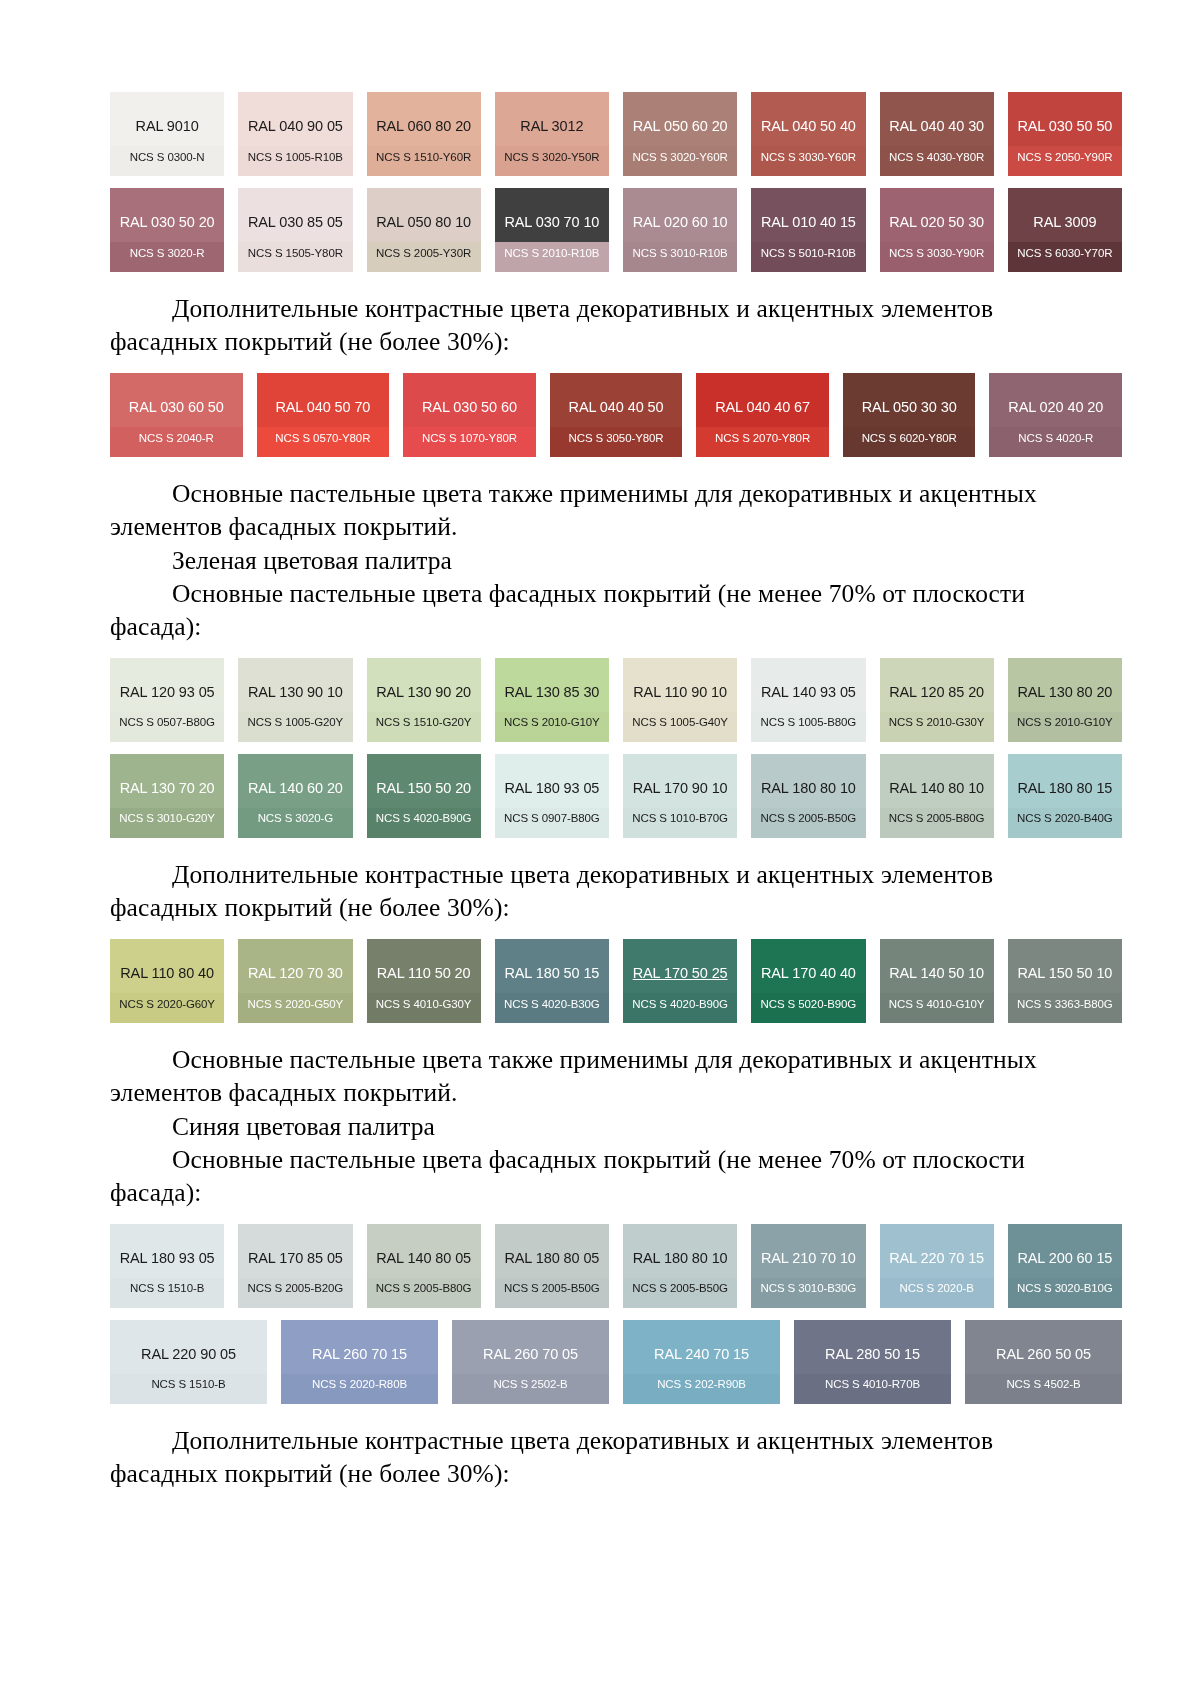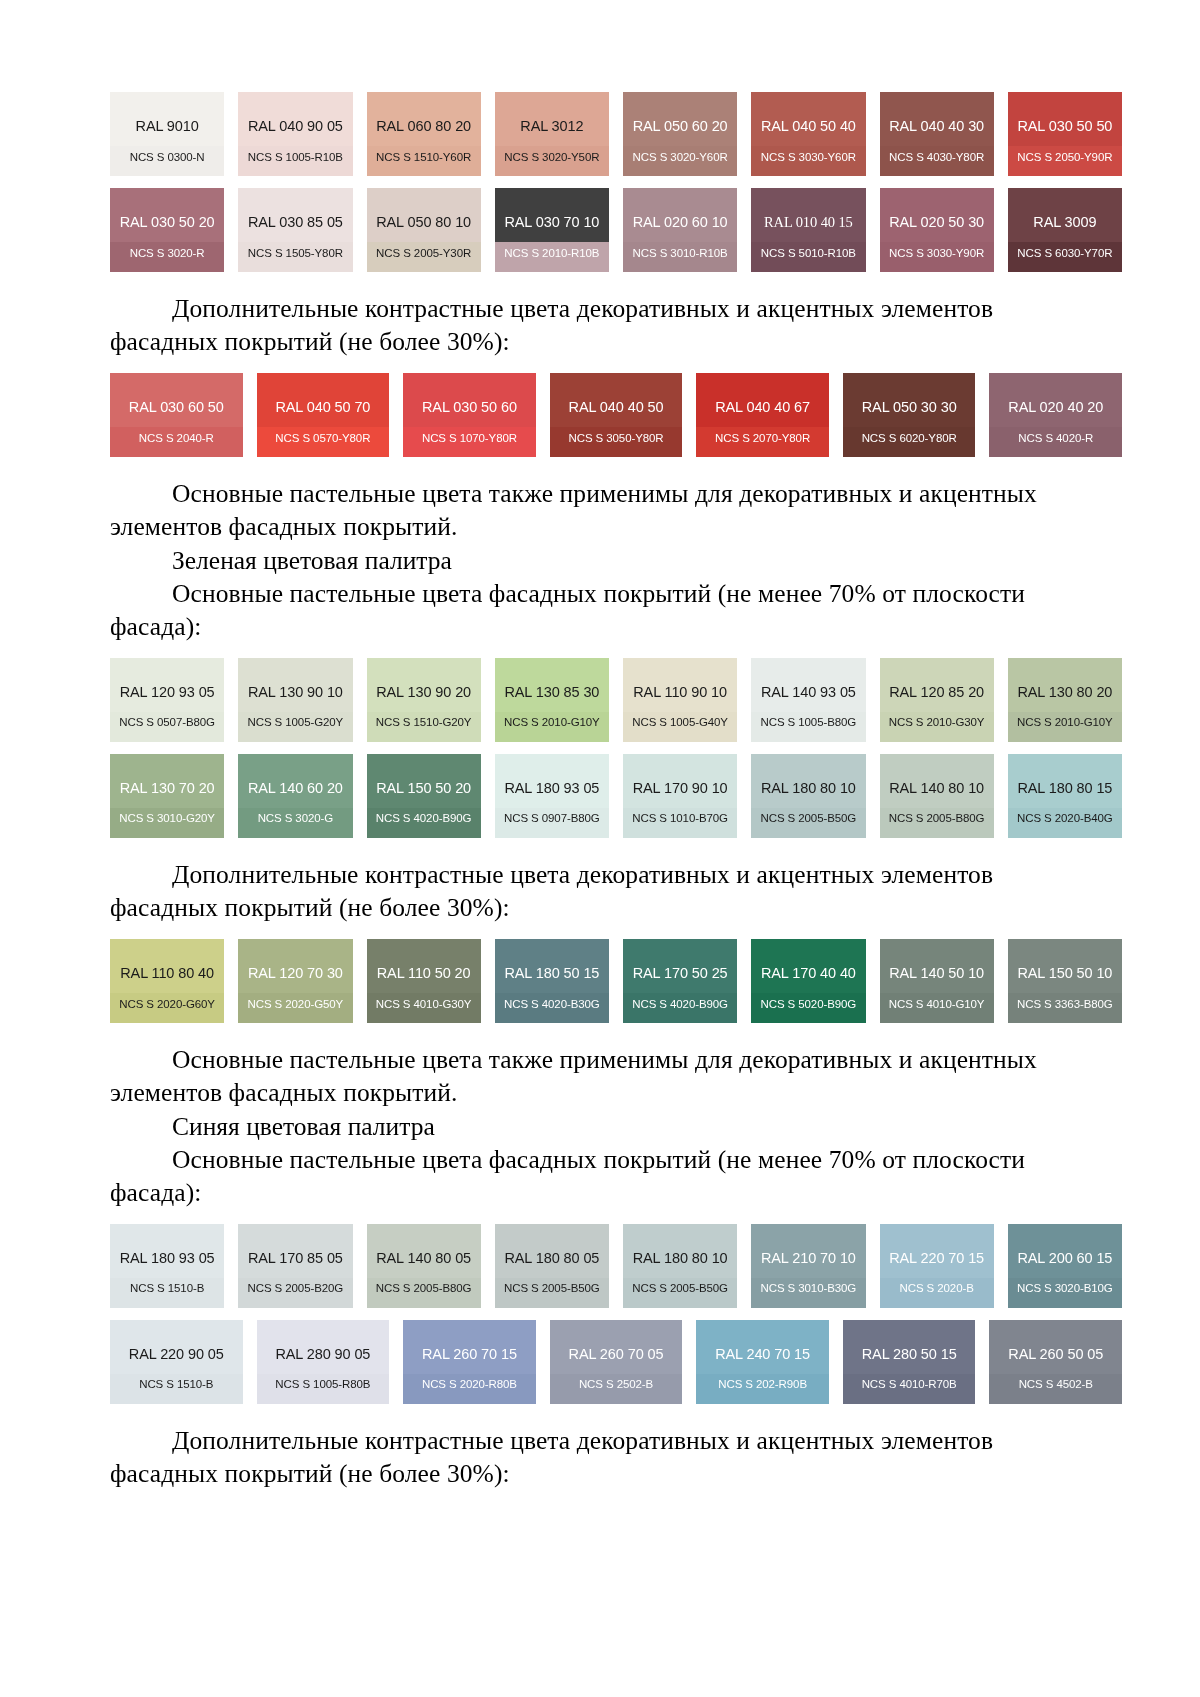--- a/index.html
+++ b/index.html
@@ -167,21 +167,21 @@
           <div class="ral" style="position: relative; z-index: 2;">RAL 030 70 10</div>
           <div class="ncs" style="z-index: 2;">NCS S 2010-R10B</div>
         </div>
         <div class="swatch light-text" style="background: rgb(169, 139, 145);">
           <div class="band-lower" style="background: rgb(165, 135, 141);"></div>
           <div class="ral" style="position: relative; z-index: 2;">RAL 020 60 10</div>
           <div class="ncs" style="z-index: 2;">NCS S 3010-R10B</div>
         </div>
         <div class="swatch light-text" style="background: rgb(119, 81, 93);">
           <div class="band-lower" style="background: rgb(114, 76, 88);"></div>
-          <div class="ral" style="position: relative; z-index: 2; font-family: Liberation Serif, serif;">RAL 010 40 15</div>
+          <div class="ral" style="position: relative; z-index: 2;">RAL 010 40 15</div>
           <div class="ncs" style="z-index: 2;">NCS S 5010-R10B</div>
         </div>
         <div class="swatch light-text" style="background: rgb(157, 99, 112);">
           <div class="band-lower" style="background: rgb(153, 95, 108);"></div>
           <div class="ral" style="position: relative; z-index: 2;">RAL 020 50 30</div>
           <div class="ncs" style="z-index: 2;">NCS S 3030-Y90R</div>
         </div>
         <div class="swatch light-text" style="background: rgb(110, 66, 70);">
           <div class="band-lower" style="background: rgb(94, 53, 57);"></div>
           <div class="ral" style="position: relative; z-index: 2;">RAL 3009</div>
@@ -378,21 +378,21 @@
           <div class="ral" style="position: relative; z-index: 2;">RAL 110 50 20</div>
           <div class="ncs" style="z-index: 2;">NCS S 4010-G30Y</div>
         </div>
         <div class="swatch light-text" style="background: rgb(95, 128, 134);">
           <div class="band-lower" style="background: rgb(90, 123, 129);"></div>
           <div class="ral" style="position: relative; z-index: 2;">RAL 180 50 15</div>
           <div class="ncs" style="z-index: 2;">NCS S 4020-B30G</div>
         </div>
         <div class="swatch light-text" style="background: rgb(63, 122, 109);">
           <div class="band-lower" style="background: rgb(58, 117, 104);"></div>
-          <div class="ral" style="position: relative; z-index: 2;">RAL 170 50 25</div>
+          <div class="ral" style="position: relative; z-index: 2; text-decoration: underline;">RAL 170 50 25</div>
           <div class="ncs" style="z-index: 2;">NCS S 4020-B90G</div>
         </div>
         <div class="swatch light-text" style="background: rgb(30, 117, 83);">
           <div class="band-lower" style="background: rgb(26, 112, 79);"></div>
           <div class="ral" style="position: relative; z-index: 2;">RAL 170 40 40</div>
           <div class="ncs" style="z-index: 2;">NCS S 5020-B90G</div>
         </div>
         <div class="swatch light-text" style="background: rgb(118, 133, 123);">
           <div class="band-lower" style="background: rgb(113, 128, 118);"></div>
           <div class="ral" style="position: relative; z-index: 2;">RAL 140 50 10</div>
@@ -470,25 +470,20 @@
           <div class="ral" style="position: relative; z-index: 2;">RAL 200 60 15</div>
           <div class="ncs" style="z-index: 2;">NCS S 3020-B10G</div>
         </div>
       </div>
       <div class="swatch-row">
         <div class="swatch dark-text" style="background: rgb(223, 230, 234);">
           <div class="band-lower" style="background: rgb(220, 227, 231);"></div>
           <div class="ral" style="position: relative; z-index: 2;">RAL 220 90 05</div>
           <div class="ncs" style="z-index: 2;">NCS S 1510-B</div>
         </div>
-        <div class="swatch dark-text" style="background: rgb(226, 227, 236);">
-          <div class="band-lower" style="background: rgb(223, 224, 233);"></div>
-          <div class="ral" style="position: relative; z-index: 2;">RAL 280 90 05</div>
-          <div class="ncs" style="z-index: 2;">NCS S 1005-R80B</div>
-        </div>
         <div class="swatch light-text" style="background: rgb(142, 158, 196);">
           <div class="band-lower" style="background: rgb(136, 153, 191);"></div>
           <div class="ral" style="position: relative; z-index: 2;">RAL 260 70 15</div>
           <div class="ncs" style="z-index: 2;">NCS S 2020-R80B</div>
         </div>
         <div class="swatch light-text" style="background: rgb(155, 160, 176);">
           <div class="band-lower" style="background: rgb(150, 155, 171);"></div>
           <div class="ral" style="position: relative; z-index: 2;">RAL 260 70 05</div>
           <div class="ncs" style="z-index: 2;">NCS S 2502-B</div>
         </div>

